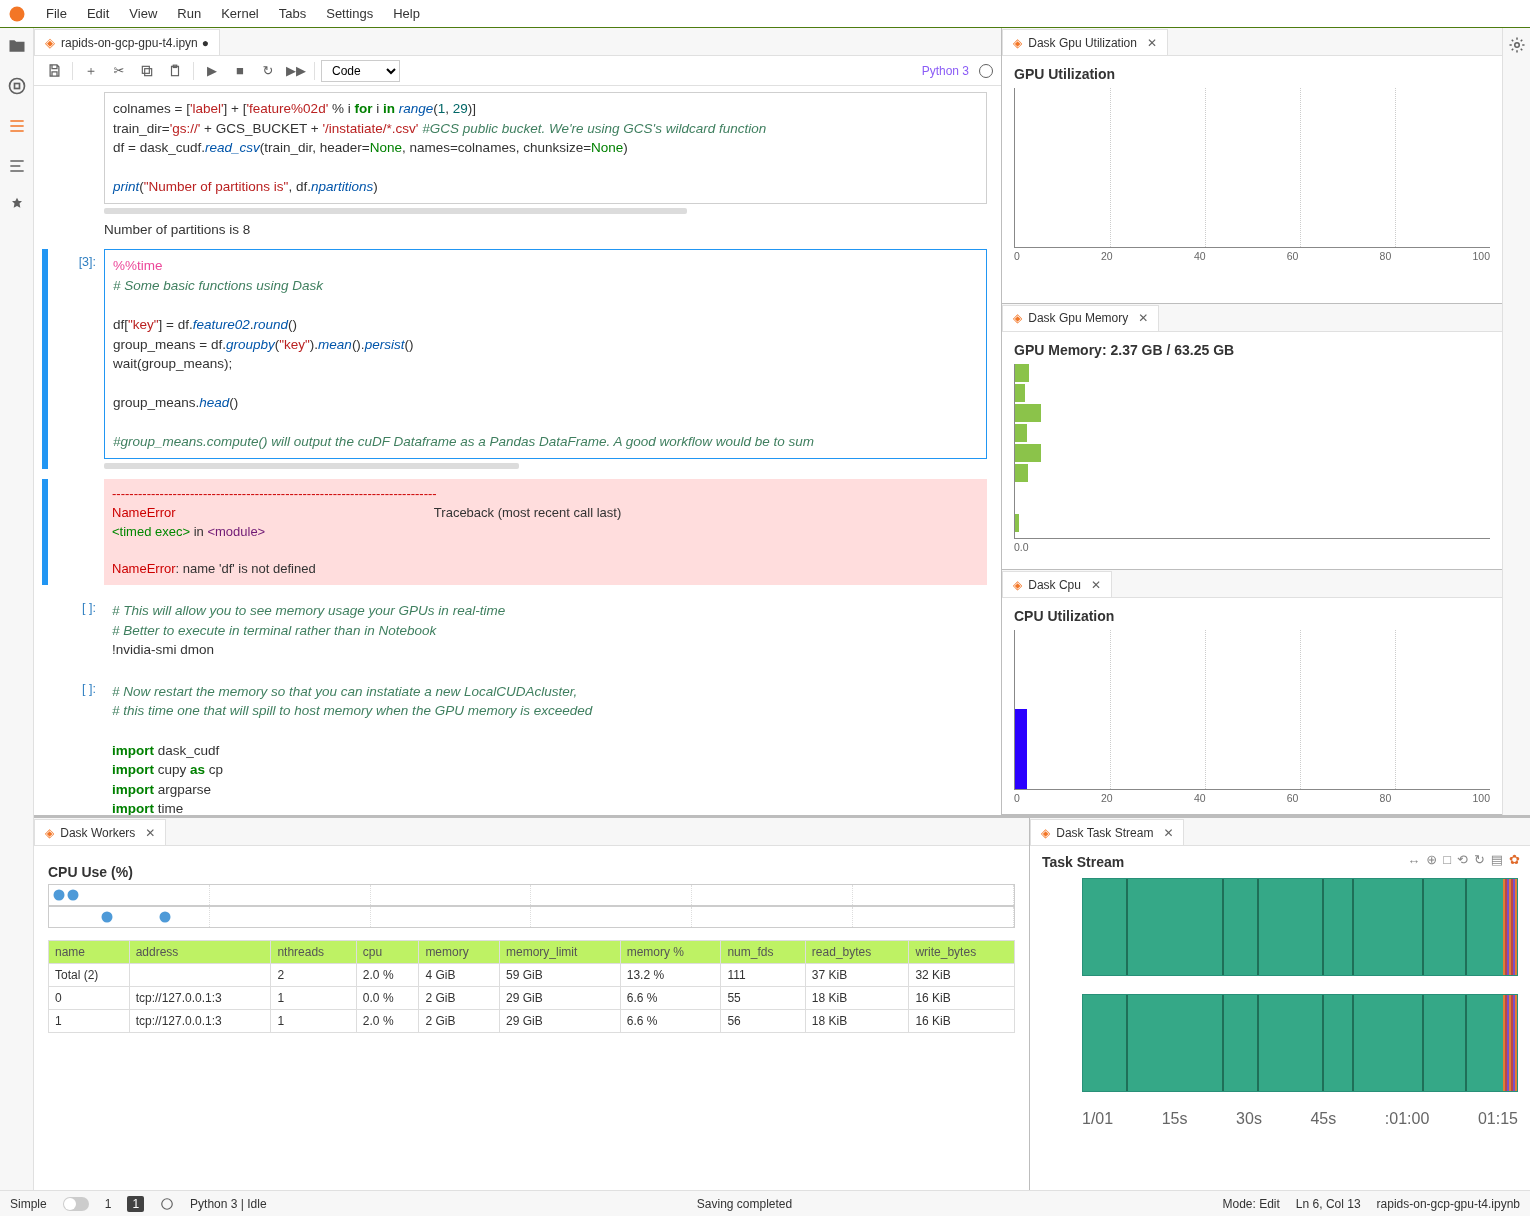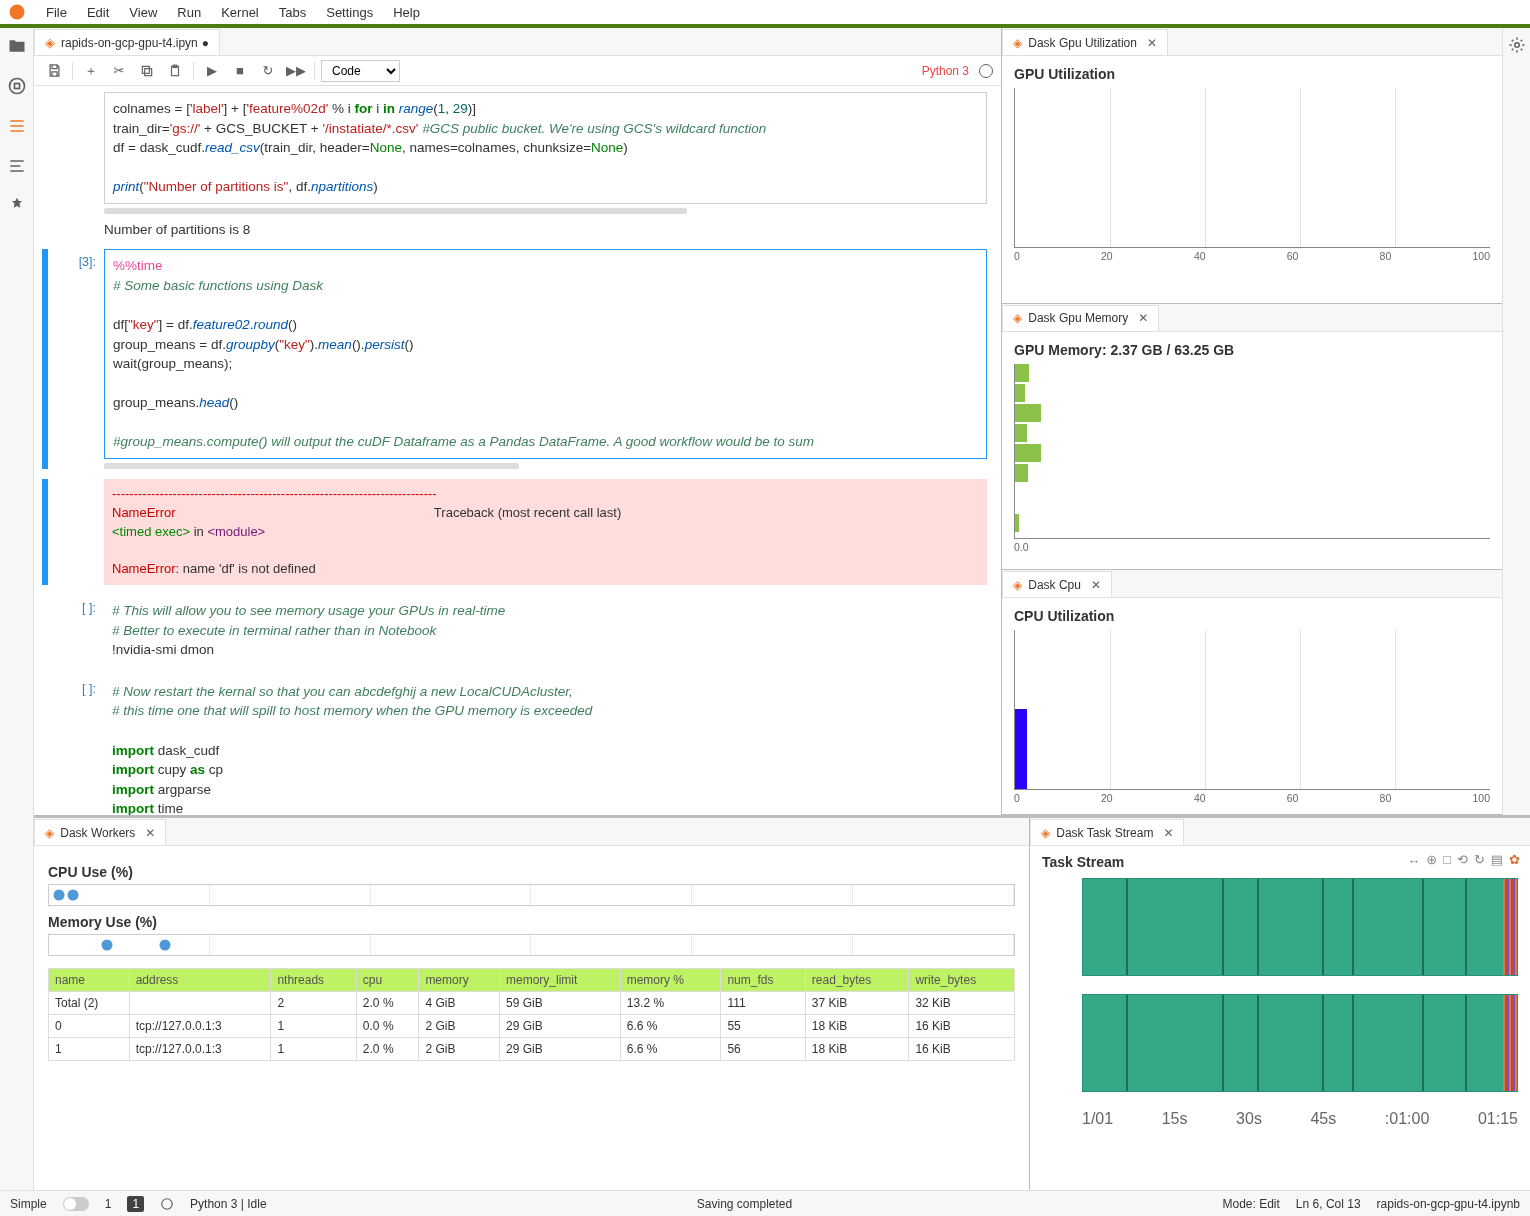--- a/index.html
+++ b/index.html
@@ -1,36 +1,36 @@
 <!DOCTYPE html>
 <html><head>
 <meta charset="utf-8">
 <style>
 * { margin: 0; padding: 0; box-sizing: border-box; font-family: -apple-system, BlinkMacSystemFont, "Segoe UI", Helvetica, Arial, sans-serif; }
 body { width: 1530px; height: 1216px; background: #fff; font-size: 13px; color: #333; overflow: hidden; display: flex; flex-direction: column; }
-.menubar { height: 28px; display: flex; align-items: center; padding: 0 8px; border-bottom: 4px solid #4d7c0f; background: #fff; }
+.menubar { height: 28px; display: flex; align-items: center; padding: 0 8px; border-bottom: 1px solid #4d7c0f; background: #fff; }
 .menubar .logo { width: 18px; height: 18px; margin-right: 10px; }
 .menubar .menu-item { padding: 3px 10px; cursor: pointer; font-size: 13px; }
 .main-area { flex: 1; display: flex; overflow: hidden; }
 .left-sidebar { width: 34px; background: #f7f7f7; border-right: 1px solid #e0e0e0; display: flex; flex-direction: column; align-items: center; padding-top: 8px; gap: 20px; }
 .left-sidebar .side-icon { width: 20px; height: 20px; color: #616161; cursor: pointer; }
 .content-area { flex: 1; display: flex; flex-direction: column; position: relative; }
 .top-row { flex: 1; display: flex; min-height: 0; }
 .notebook-col { flex: 1; display: flex; flex-direction: column; border-right: 1px solid #bdbdbd; min-width: 0; }
 .right-col { width: 500px; display: flex; flex-direction: column; min-width: 0; }
 .right-col2 { width: 28px; background: #f7f7f7; border-left: 1px solid #e0e0e0; display: flex; flex-direction: column; align-items: center; padding-top: 8px; gap: 18px; }
 .tabbar { height: 28px; display: flex; align-items: flex-end; background: #f7f7f7; border-bottom: 1px solid #e0e0e0; }
 .tab { display: flex; align-items: center; height: 26px; padding: 0 10px; background: #fff; border: 1px solid #e0e0e0; border-bottom: none; font-size: 12px; margin-right: 1px; }
 .tab .tab-icon { margin-right: 6px; color: #f37626; font-size: 13px; }
 .toolbar { height: 30px; display: flex; align-items: center; padding: 0 8px; border-bottom: 1px solid #e0e0e0; background: #fff; gap: 4px; }
 .toolbar .tb-btn { width: 24px; height: 24px; display: flex; align-items: center; justify-content: center; color: #616161; cursor: pointer; }
 .toolbar .tb-sep { width: 1px; height: 18px; background: #e0e0e0; margin: 0 2px; }
 .toolbar select { height: 22px; font-size: 12px; border: 1px solid #ccc; padding: 0 22px 0 6px; background: #fff; }
 .toolbar .spacer { flex: 1; }
-.toolbar .kernel-name { font-size: 12px; color: #ef4444; margin-right: 6px; }
+.toolbar .kernel-name { font-size: 12px; color: #8b5cf6; margin-right: 6px; }
 .toolbar .kernel-dot { width: 14px; height: 14px; border: 1.5px solid #616161; border-radius: 50%; }
 .notebook-body { flex: 1; overflow: auto; padding: 6px 14px 20px 8px; font-family: "Menlo","Consolas",monospace; font-size: 13.5px; line-height: 1.45; }
 .cell { display: flex; margin-bottom: 10px; }
 .cell .gutter { width: 6px; margin-right: 2px; }
 .cell.active .gutter { background: #2196f3; }
 .cell .prompt { width: 54px; text-align: right; color: #307fc1; font-size: 12.5px; padding: 4px 8px 0 0; flex-shrink: 0; }
 .cell .cell-body { flex: 1; min-width: 0; }
 .cell .input-area { border: 1px solid #cfcfcf; padding: 6px 8px; background: #fff; white-space: pre; overflow-x: auto; }
 .cell.active .input-area { border-color: #2196f3; }
 .cell .output-area { padding: 6px 0 0 0; white-space: pre-wrap; }
@@ -217,21 +217,21 @@
               <div class="input-area" style="border:none"><span class="tok-com"># This will allow you to see memory usage your GPUs in real-time</span>
 <span class="tok-com"># Better to execute in terminal rather than in Notebook</span>
 !nvidia-smi dmon</div>
             </div>
           </div>
 
           <div class="cell">
             <div class="gutter"></div>
             <div class="prompt">[ ]:</div>
             <div class="cell-body">
-              <div class="input-area" style="border:none"><span class="tok-com"># Now restart the kernal so that you can abcdefghij a new LocalCUDAcluster,</span>
+              <div class="input-area" style="border:none"><span class="tok-com"># Now restart the memory so that you can instatiate a new LocalCUDAcluster,</span>
 <span class="tok-com"># this time one that will spill to host memory when the GPU memory is exceeded</span>
 
 <span class="tok-kw">import</span> dask_cudf
 <span class="tok-kw">import</span> cupy <span class="tok-kw">as</span> cp
 <span class="tok-kw">import</span> argparse
 <span class="tok-kw">import</span> time
  gcsfs
  dask_cudf
  os, json
  subprocess
@@ -346,21 +346,20 @@
           <div class="bar-row">
             <div class="seg"></div>
               <div class="seg"></div>
               <div class="seg"></div>
               <div class="seg"></div>
               <div class="seg"></div>
               <div class="seg"></div>
             <div class="dot" style="left:1%"></div>
               <div class="dot" style="left:2.5%"></div>
           </div>
-          <div class="sec-title">Memory Use (%)</div>
           <div class="bar-row">
             <div class="seg"></div>
               <div class="seg"></div>
               <div class="seg"></div>
               <div class="seg"></div>
               <div class="seg"></div>
               <div class="seg"></div>
             <div class="dot" style="left:6%"></div>
               <div class="dot" style="left:12%"></div>
           </div>

